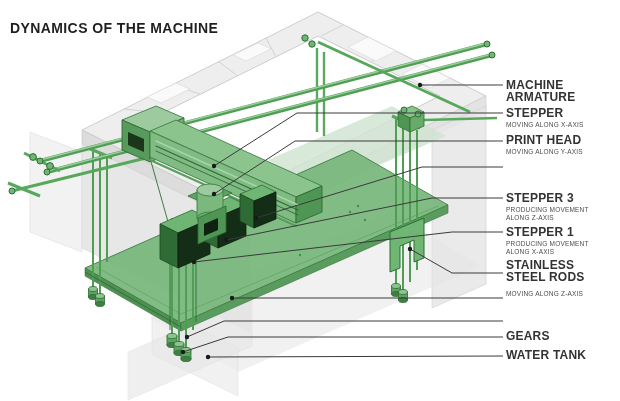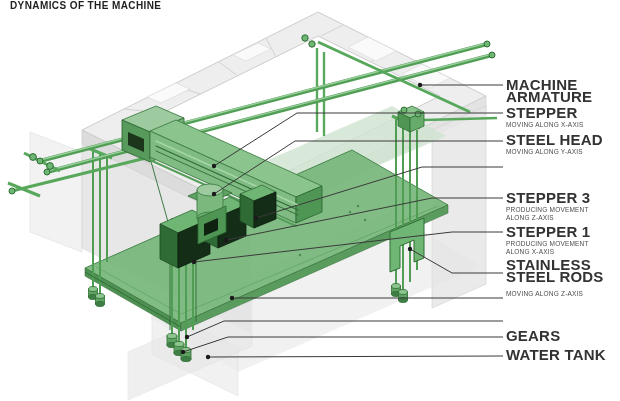--- a/index.html
+++ b/index.html
@@ -1,23 +1,23 @@
 <!DOCTYPE html>
 <html><head>
 <meta charset="utf-8">
 <style>
   html,body{margin:0;padding:0;background:#ffffff;}
   #stage{position:relative;width:620px;height:401px;background:#ffffff;overflow:hidden;
          font-family:"Liberation Sans", sans-serif;}
   #diagram-svg{position:absolute;left:0;top:0;}
-  #page-title{position:absolute;left:10px;top:0;font-size:10px;font-weight:700;
+  #page-title{position:absolute;left:10px;top:20px;font-size:14px;font-weight:700;
               letter-spacing:.4px;color:#1f1f1f;white-space:nowrap;}
   .labels{position:absolute;left:0;top:0;width:620px;height:401px;pointer-events:none;}
   .lbl{position:absolute;left:506px;width:112px;}
-  .lbl-title{font-size:15px;font-weight:700;color:#333333;line-height:12px;
+  .lbl-title{font-size:12px;font-weight:700;color:#333333;line-height:12px;
              letter-spacing:.2px;white-space:pre-line;}
   .lbl-sub{font-size:6.5px;font-weight:400;color:#4c4c4c;line-height:8px;margin-top:2px;
            letter-spacing:.2px;white-space:pre-line;}
   .lbl-sub:empty{display:none;}
   .lbl0{top:79px}.lbl1{top:107px}.lbl2{top:134px}.lbl3{top:161px}.lbl4{top:192px}
   .lbl5{top:226px}.lbl6{top:259px}.lbl7{top:288px}.lbl8{top:314px}.lbl9{top:330px}
   .lbl10{top:349px}
 </style>
 </head>
 <body>
@@ -260,21 +260,21 @@
   <div class="lbl lbl0">
     <div class="lbl-title">MACHINE
 ARMATURE</div>
 
   </div>
   <div class="lbl lbl1">
     <div class="lbl-title">STEPPER</div>
     <div class="lbl-sub">MOVING ALONG X-AXIS</div>
   </div>
   <div class="lbl lbl2">
-    <div class="lbl-title">STEEL HEAD</div>
+    <div class="lbl-title">PRINT HEAD</div>
     <div class="lbl-sub">MOVING ALONG Y-AXIS</div>
   </div>
   <div class="lbl lbl4">
     <div class="lbl-title">STEPPER 3</div>
     <div class="lbl-sub">PRODUCING MOVEMENT
 ALONG Z-AXIS</div>
   </div>
   <div class="lbl lbl5">
     <div class="lbl-title">STEPPER 1</div>
     <div class="lbl-sub">PRODUCING MOVEMENT

